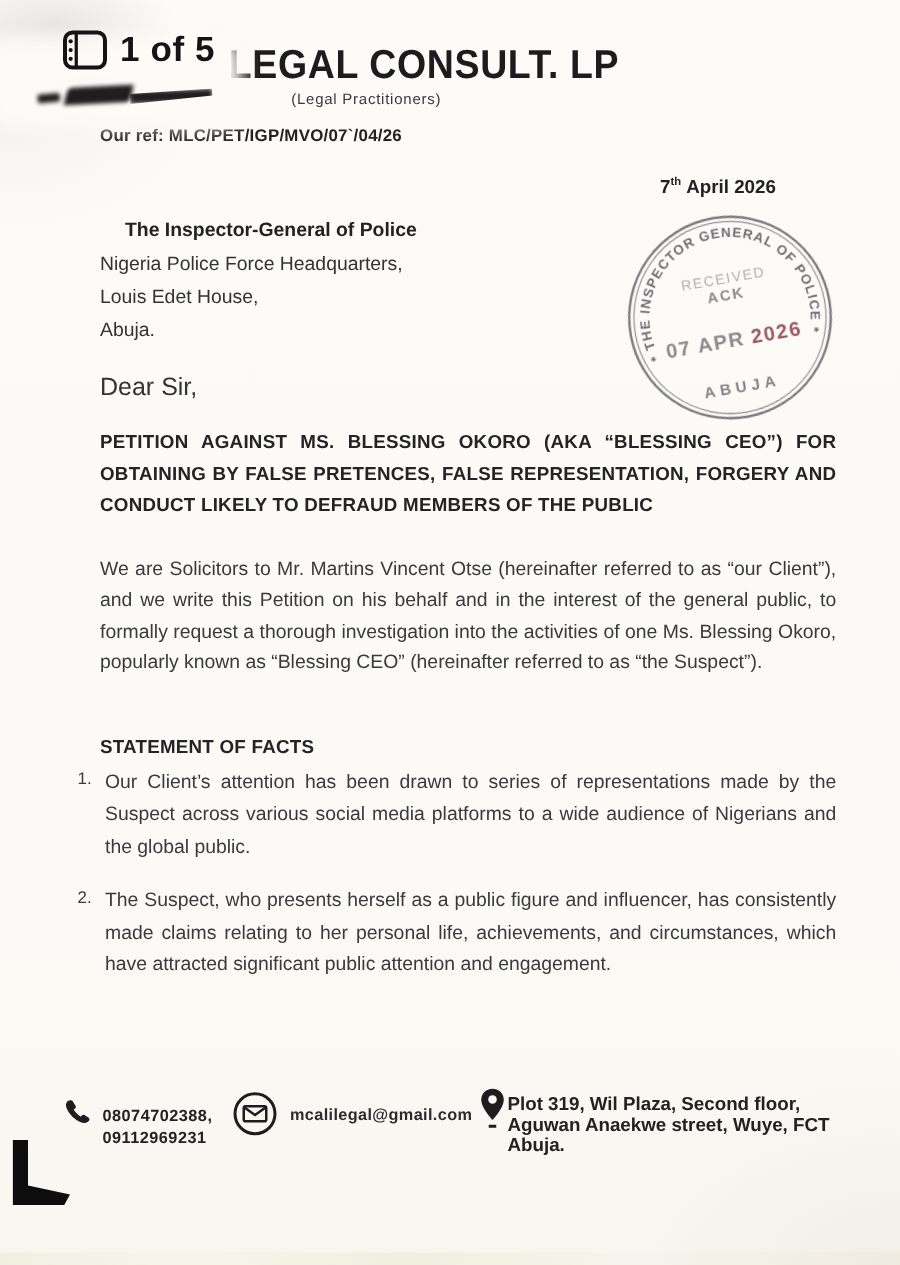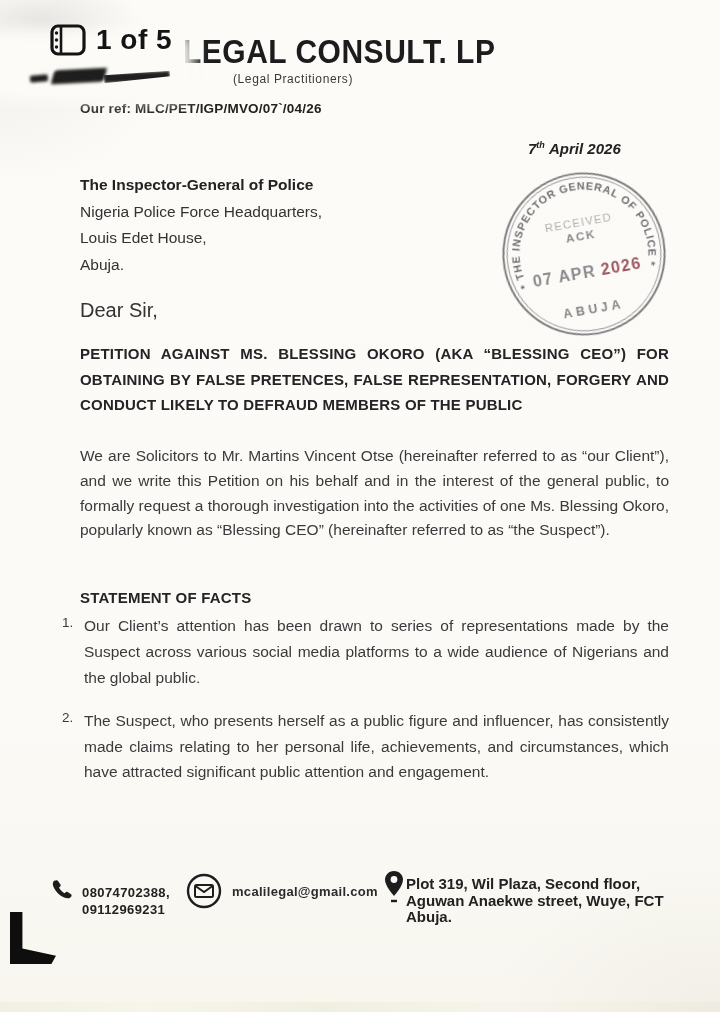--- a/index.html
+++ b/index.html
@@ -28,26 +28,26 @@
   .firm-subtitle{left:233px;top:72px;font-size:12px;color:#3a3a3c;letter-spacing:.6px;z-index:8;}
   .letterhead-blur{left:-12px;top:30px;width:206px;height:72px;z-index:12;
     background:rgba(252,251,247,.97);filter:blur(7px);border-radius:18px;}
   .smudge{background:#0c0c0c;filter:blur(1.6px);opacity:.92;z-index:20;}
   .smudge.s1{left:30px;top:75px;width:18px;height:7px;transform:rotate(-5deg);border-radius:2px;}
   .smudge.s2{left:53px;top:69px;width:52px;height:14px;transform:skewX(-18deg) rotate(-3deg);border-radius:3px;}
   .smudge.s3{left:104px;top:72px;width:66px;height:10px;transform:rotate(-2deg);
     clip-path:polygon(0 20%,100% 0,100% 55%,0 100%);}
 
   .ref-line{left:80px;top:101px;font-size:13.5px;font-weight:700;color:#222;letter-spacing:.2px;}
-  .date-line{left:528px;top:140px;font-size:15px;font-weight:700;color:#222;font-style:italic;}
+  .date-line{left:528px;top:140px;font-size:15px;font-weight:700;color:#222;}
   .date-line sup{font-size:9px;}
 
   
   .recipient{left:80px;top:172px;font-size:15.5px;line-height:26.5px;color:#333;}
-  .recipient .r0{font-weight:700;color:#222;}
+  .recipient .r0{font-weight:700;color:#222;margin-left:20px;}
 
   
   .stamp{left:498px;top:168px;width:172px;height:172px;transform:rotate(-10deg);
     opacity:.85;filter:blur(0.4px);z-index:6;}
   .stamp svg{width:100%;height:100%;}
 
   .salutation{left:80px;top:299px;font-size:20px;color:#333;}
 
   
   .subject{left:80px;top:341px;width:589px;font-size:15px;font-weight:700;color:#242426;

